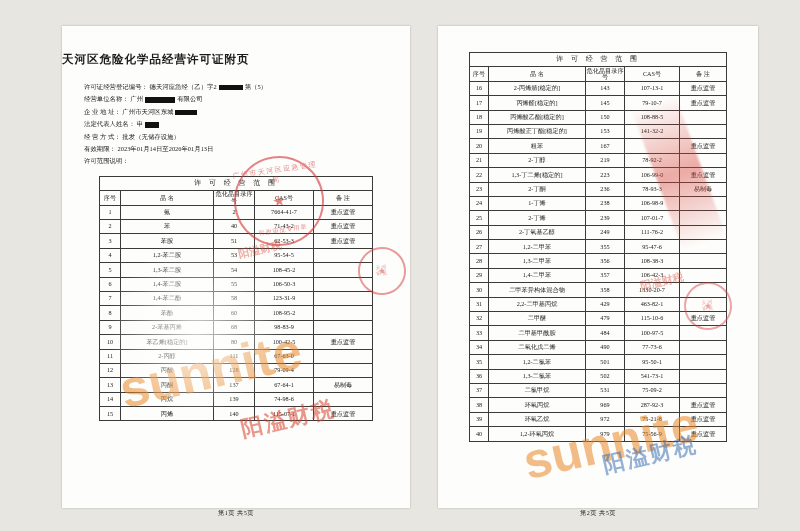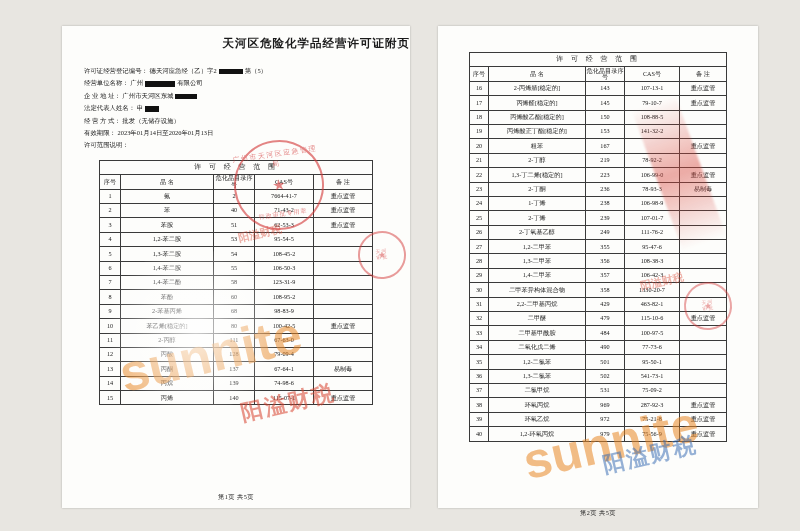--- a/index.html
+++ b/index.html
@@ -13,22 +13,22 @@
     position:absolute;background:#fdfdfb;
     box-shadow:0 0 2px rgba(0,0,0,.25);
   }
   
   #page-left{left:62px;top:26px;width:348px;height:482px;}
   #page-right{left:438px;top:26px;width:320px;height:482px;}
 
   .page-inner{position:relative;width:100%;height:100%;}
 
   .doc-title{
-    text-align:right;font-size:11.5px;font-weight:bold;
-    letter-spacing:1px;margin-top:10px;
+    text-align:left;font-size:11.5px;font-weight:bold;
+    letter-spacing:1px;margin-top:26px;
   }
   .meta{
     margin:14px 22px 0 22px;font-size:6.4px;line-height:12.4px;
     position:relative;z-index:3;
   }
   .meta div{white-space:nowrap;}
   .meta .lbl{display:inline-block;}
   .blackbar{
     display:inline-block;background:#111;height:5.5px;
     vertical-align:middle;margin:0 2px;

